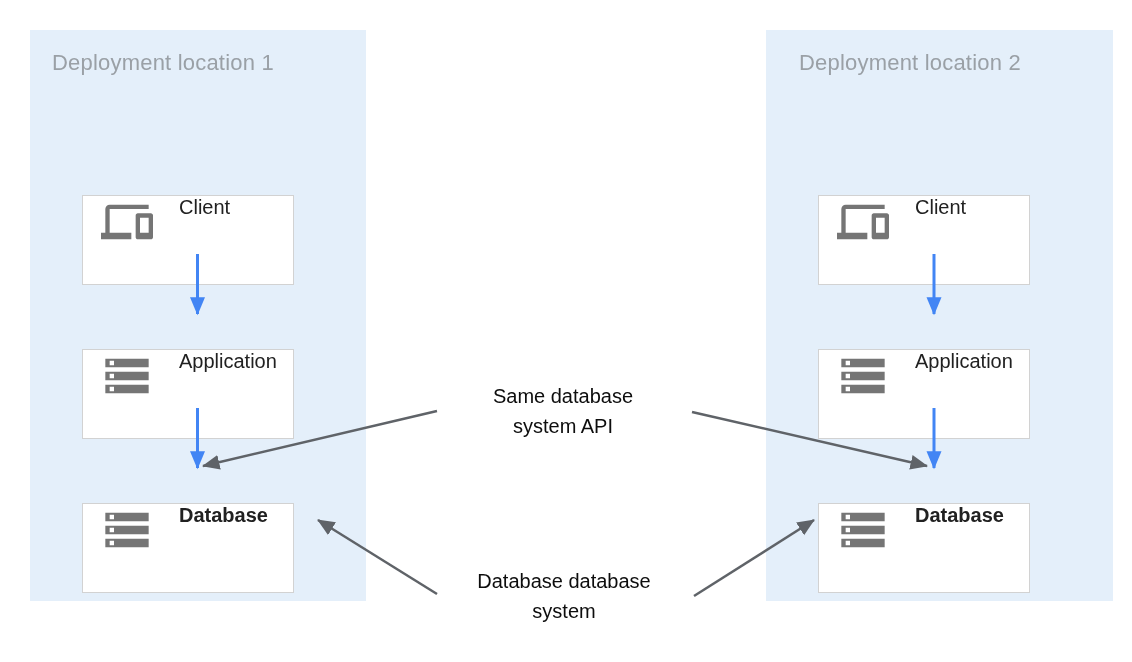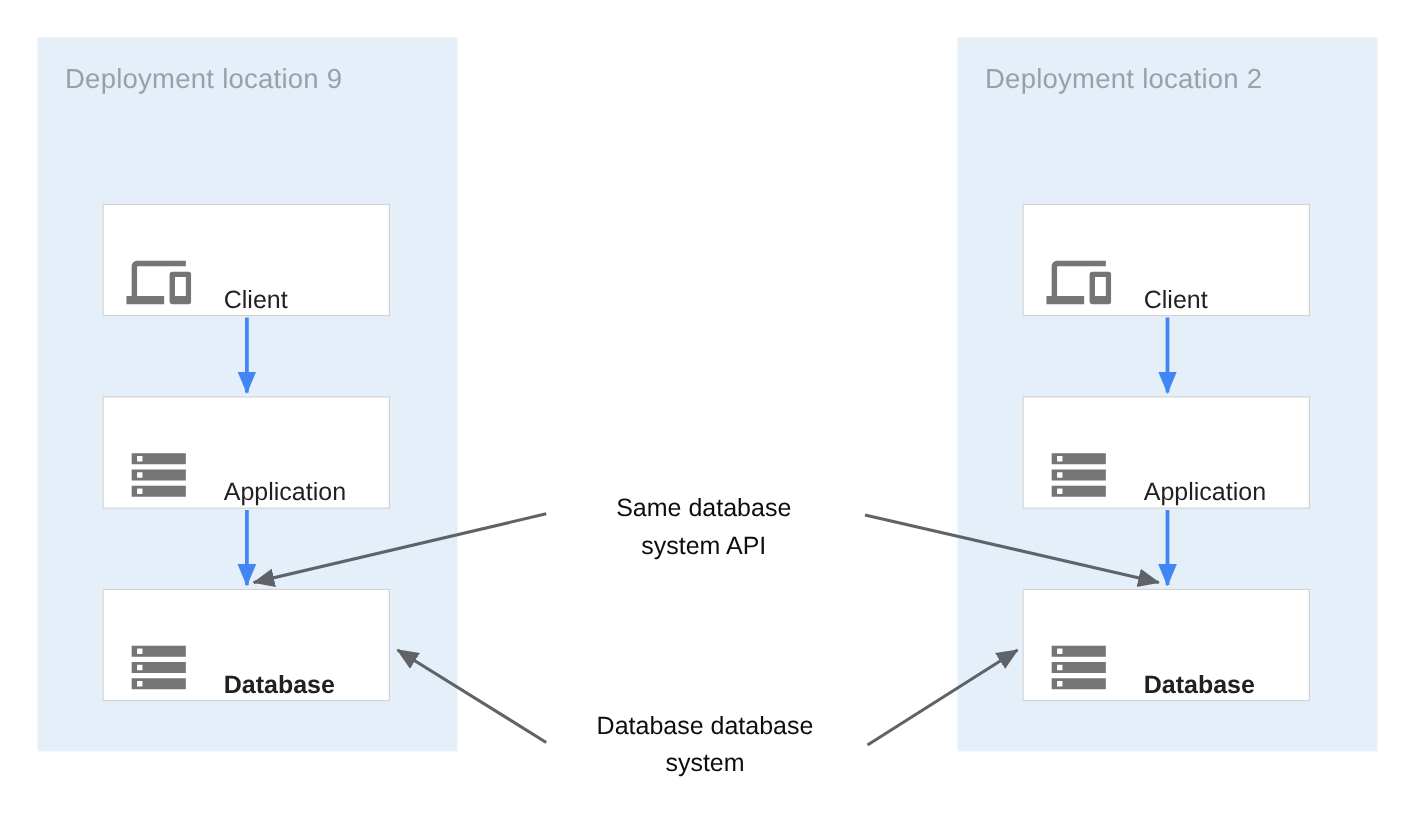--- a/index.html
+++ b/index.html
@@ -8,58 +8,58 @@
     font-family: "Liberation Sans", "DejaVu Sans", sans-serif;
     position: relative; overflow: hidden;
   }
   .canvas { position: absolute; left: 0; top: 0; width: 1132px; height: 662px; }
 
   .panel {
     position: absolute; top: 30px; width: 336px; height: 571px;
     background: #E4EFFA;
   }
   .panel-left  { left: 30px; }
-  .panel-right { left: 766px; }
+  .panel-right { left: 766px; padding-left: 11px; }
 
   .panel-title {
     margin: 0; padding: 20px 0 0 22px;
     font-size: 22px; font-weight: 400; color: #9AA0A6;
     letter-spacing: 0.2px;
   }
 
   .node {
-    position: absolute; left: 52px; width: 230px; height: 90px;
+    position: absolute; left: 52px; width: 212px; height: 90px;
     background: #ffffff; border: 1px solid #D2D2D2; box-sizing: border-box;
-    display: flex; align-items: flex-end; padding-left: 18px; gap: 26px;
+    display: flex; align-items: flex-start; padding-left: 18px; gap: 26px; margin-top: 32px;
   }
   .node-client      { top: 133px; }
   .node-application { top: 287px; }
   .node-database    { top: 441px; font-weight: bold; }
 
   .node-icon { width: 52px; height: 52px; display: inline-flex; flex: 0 0 auto; }
   .node-icon svg { width: 52px; height: 52px; fill: #757575; }
 
   .node-label { font-size: 20px; color: #212121; }
 
   .annotation {
     position: absolute; text-align: center;
     font-size: 20px; line-height: 30px; color: #0d0d0d;
   }
-  .annotation-same      { left: 478px; top: 381px; width: 170px; margin-top: 11px; }
+  .annotation-same      { left: 478px; top: 381px; width: 170px; }
   .annotation-different { left: 469px; top: 566px; width: 190px; }
 
   .arrows-layer { position: absolute; left: 0; top: 0; pointer-events: none; }
 </style>
 </head>
 <body>
 
 <div class="canvas">
 
   <section class="panel panel-left">
-    <h2 class="panel-title">Deployment location 9</h2>
+    <h2 class="panel-title">Deployment location 1</h2>
 
     <div class="node node-client">
       <span class="node-icon">
         <svg viewBox="0 0 24 24">
             <path d="M4 6h18V4H4c-1.1 0-2 .9-2 2v11H0v3h14v-3H4V6zm19 2h-6c-.55 0-1 .45-1 1v10c0 .55.45 1 1 1h6c.55 0 1-.45 1-1V9c0-.55-.45-1-1-1zm-1 9h-4v-7h4v7z"></path>
           </svg>
       </span>
       <span class="node-label">Client</span>
     </div>
 

